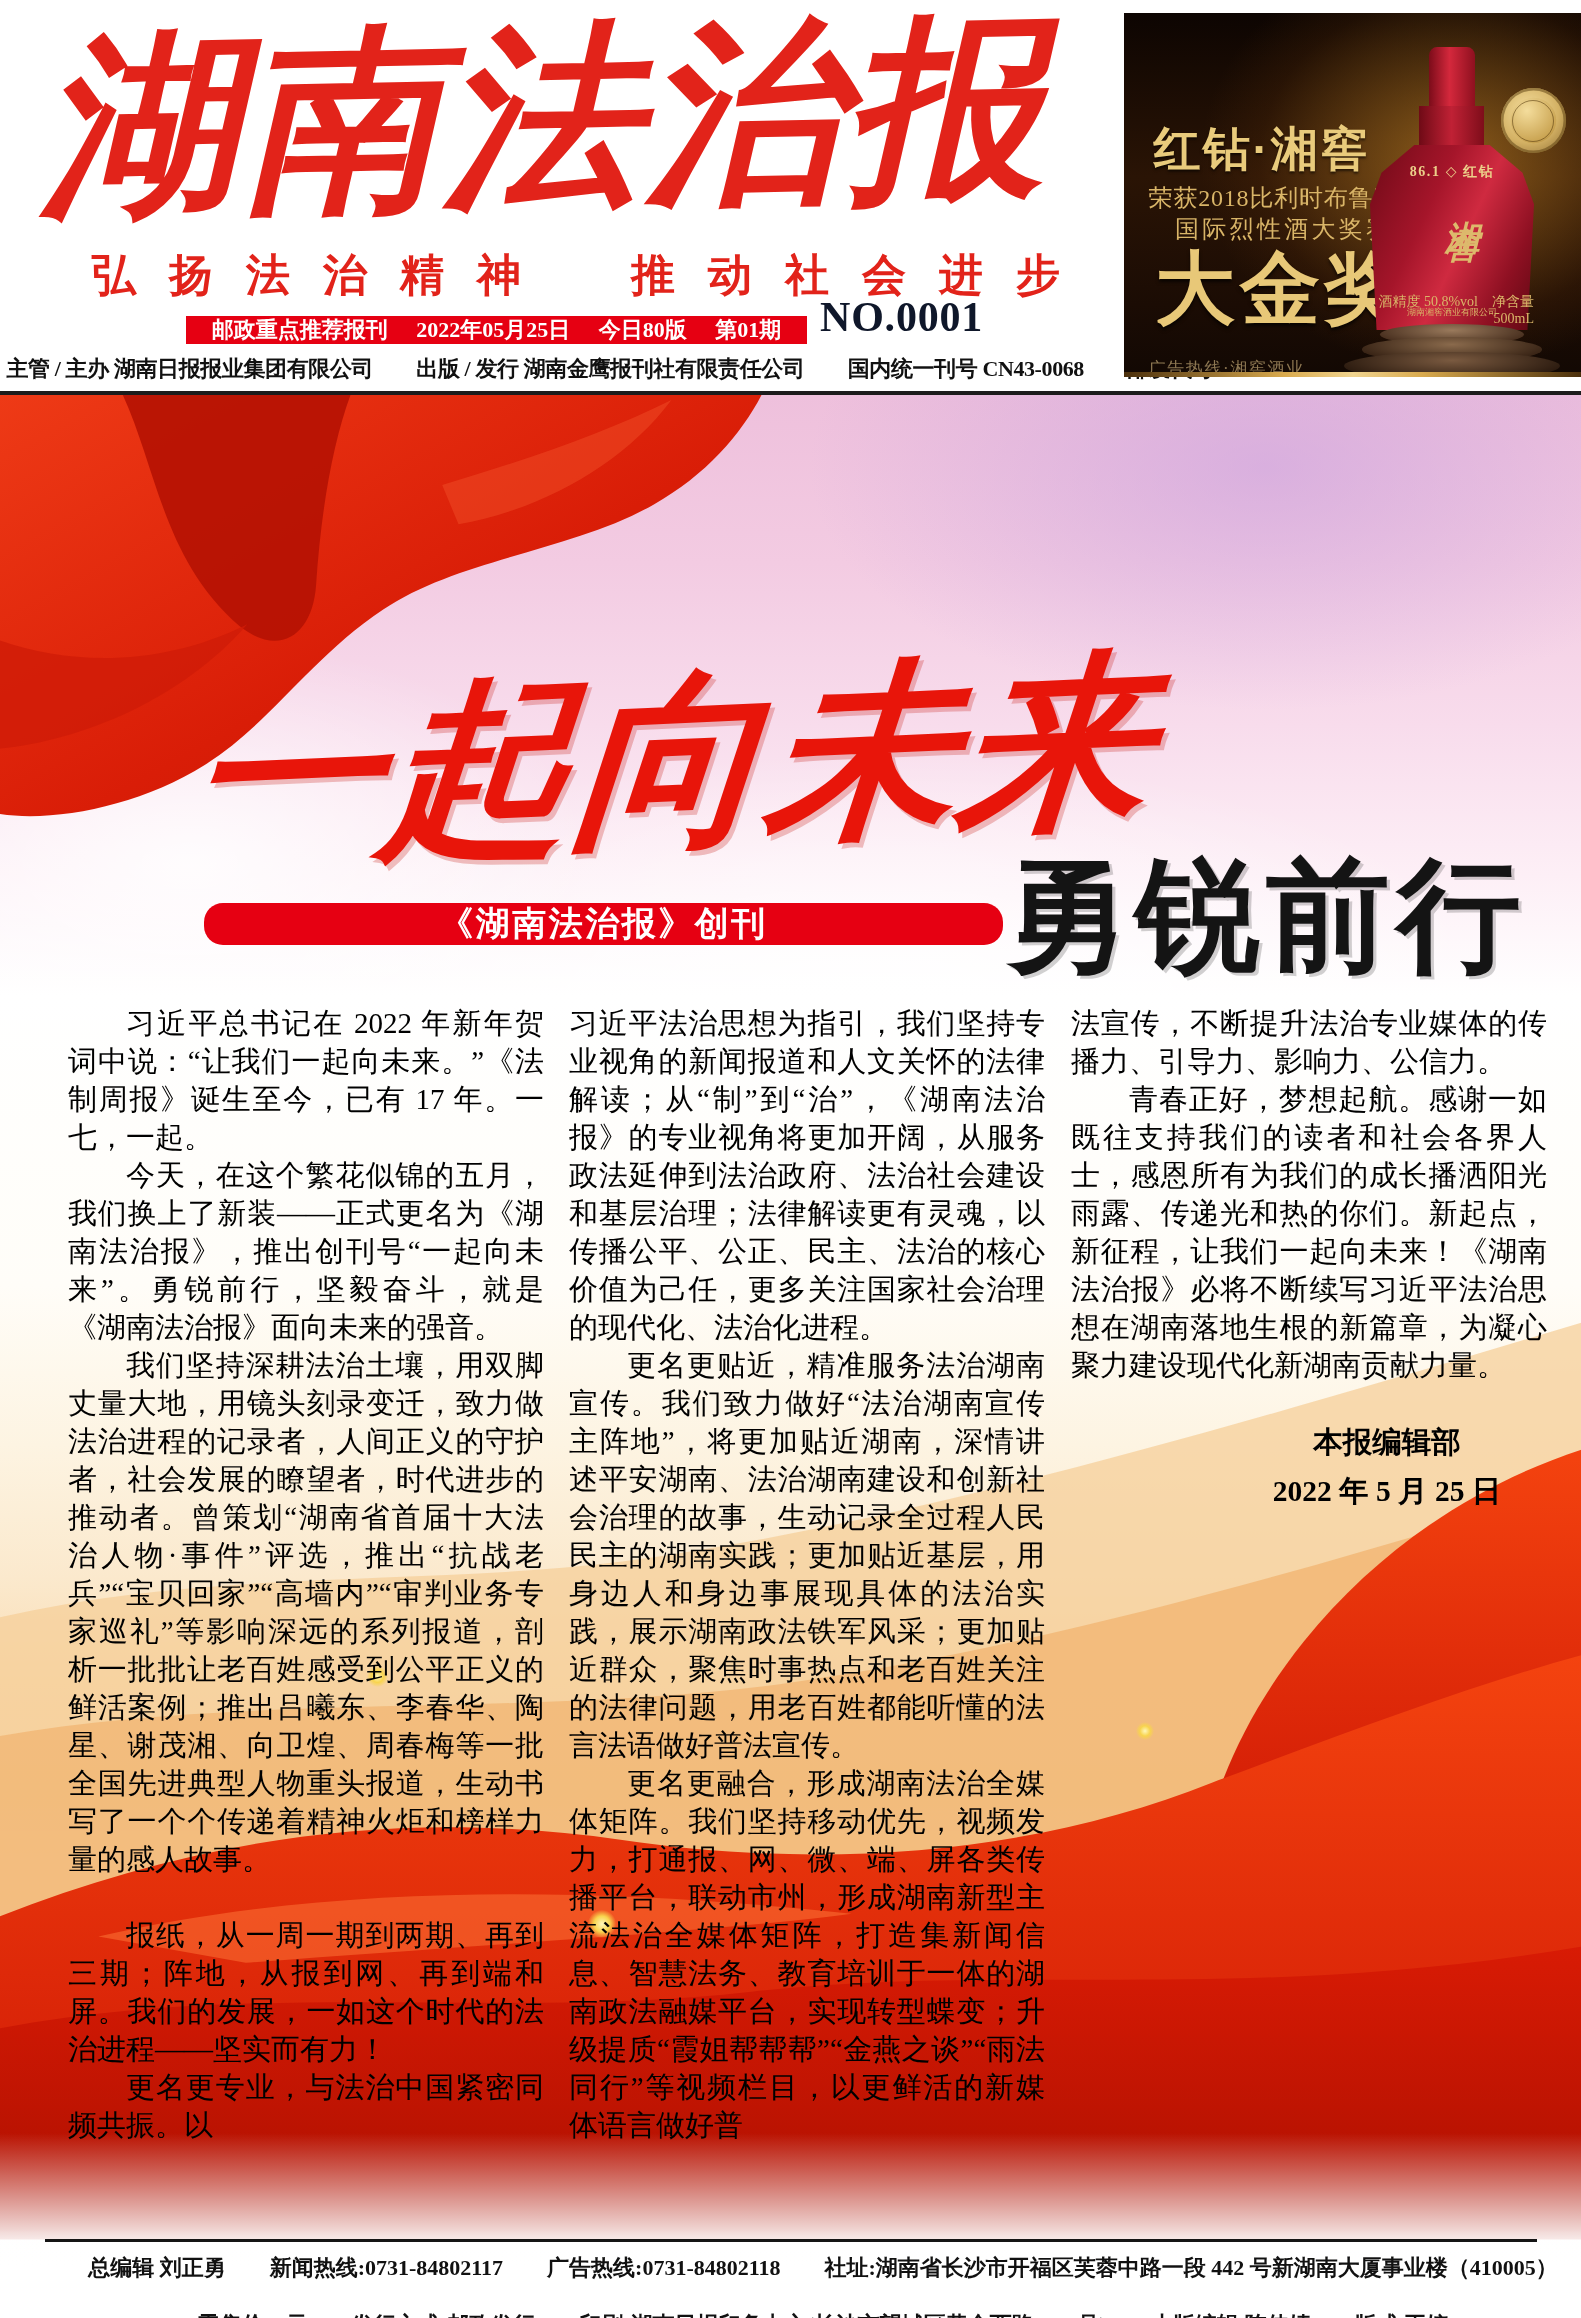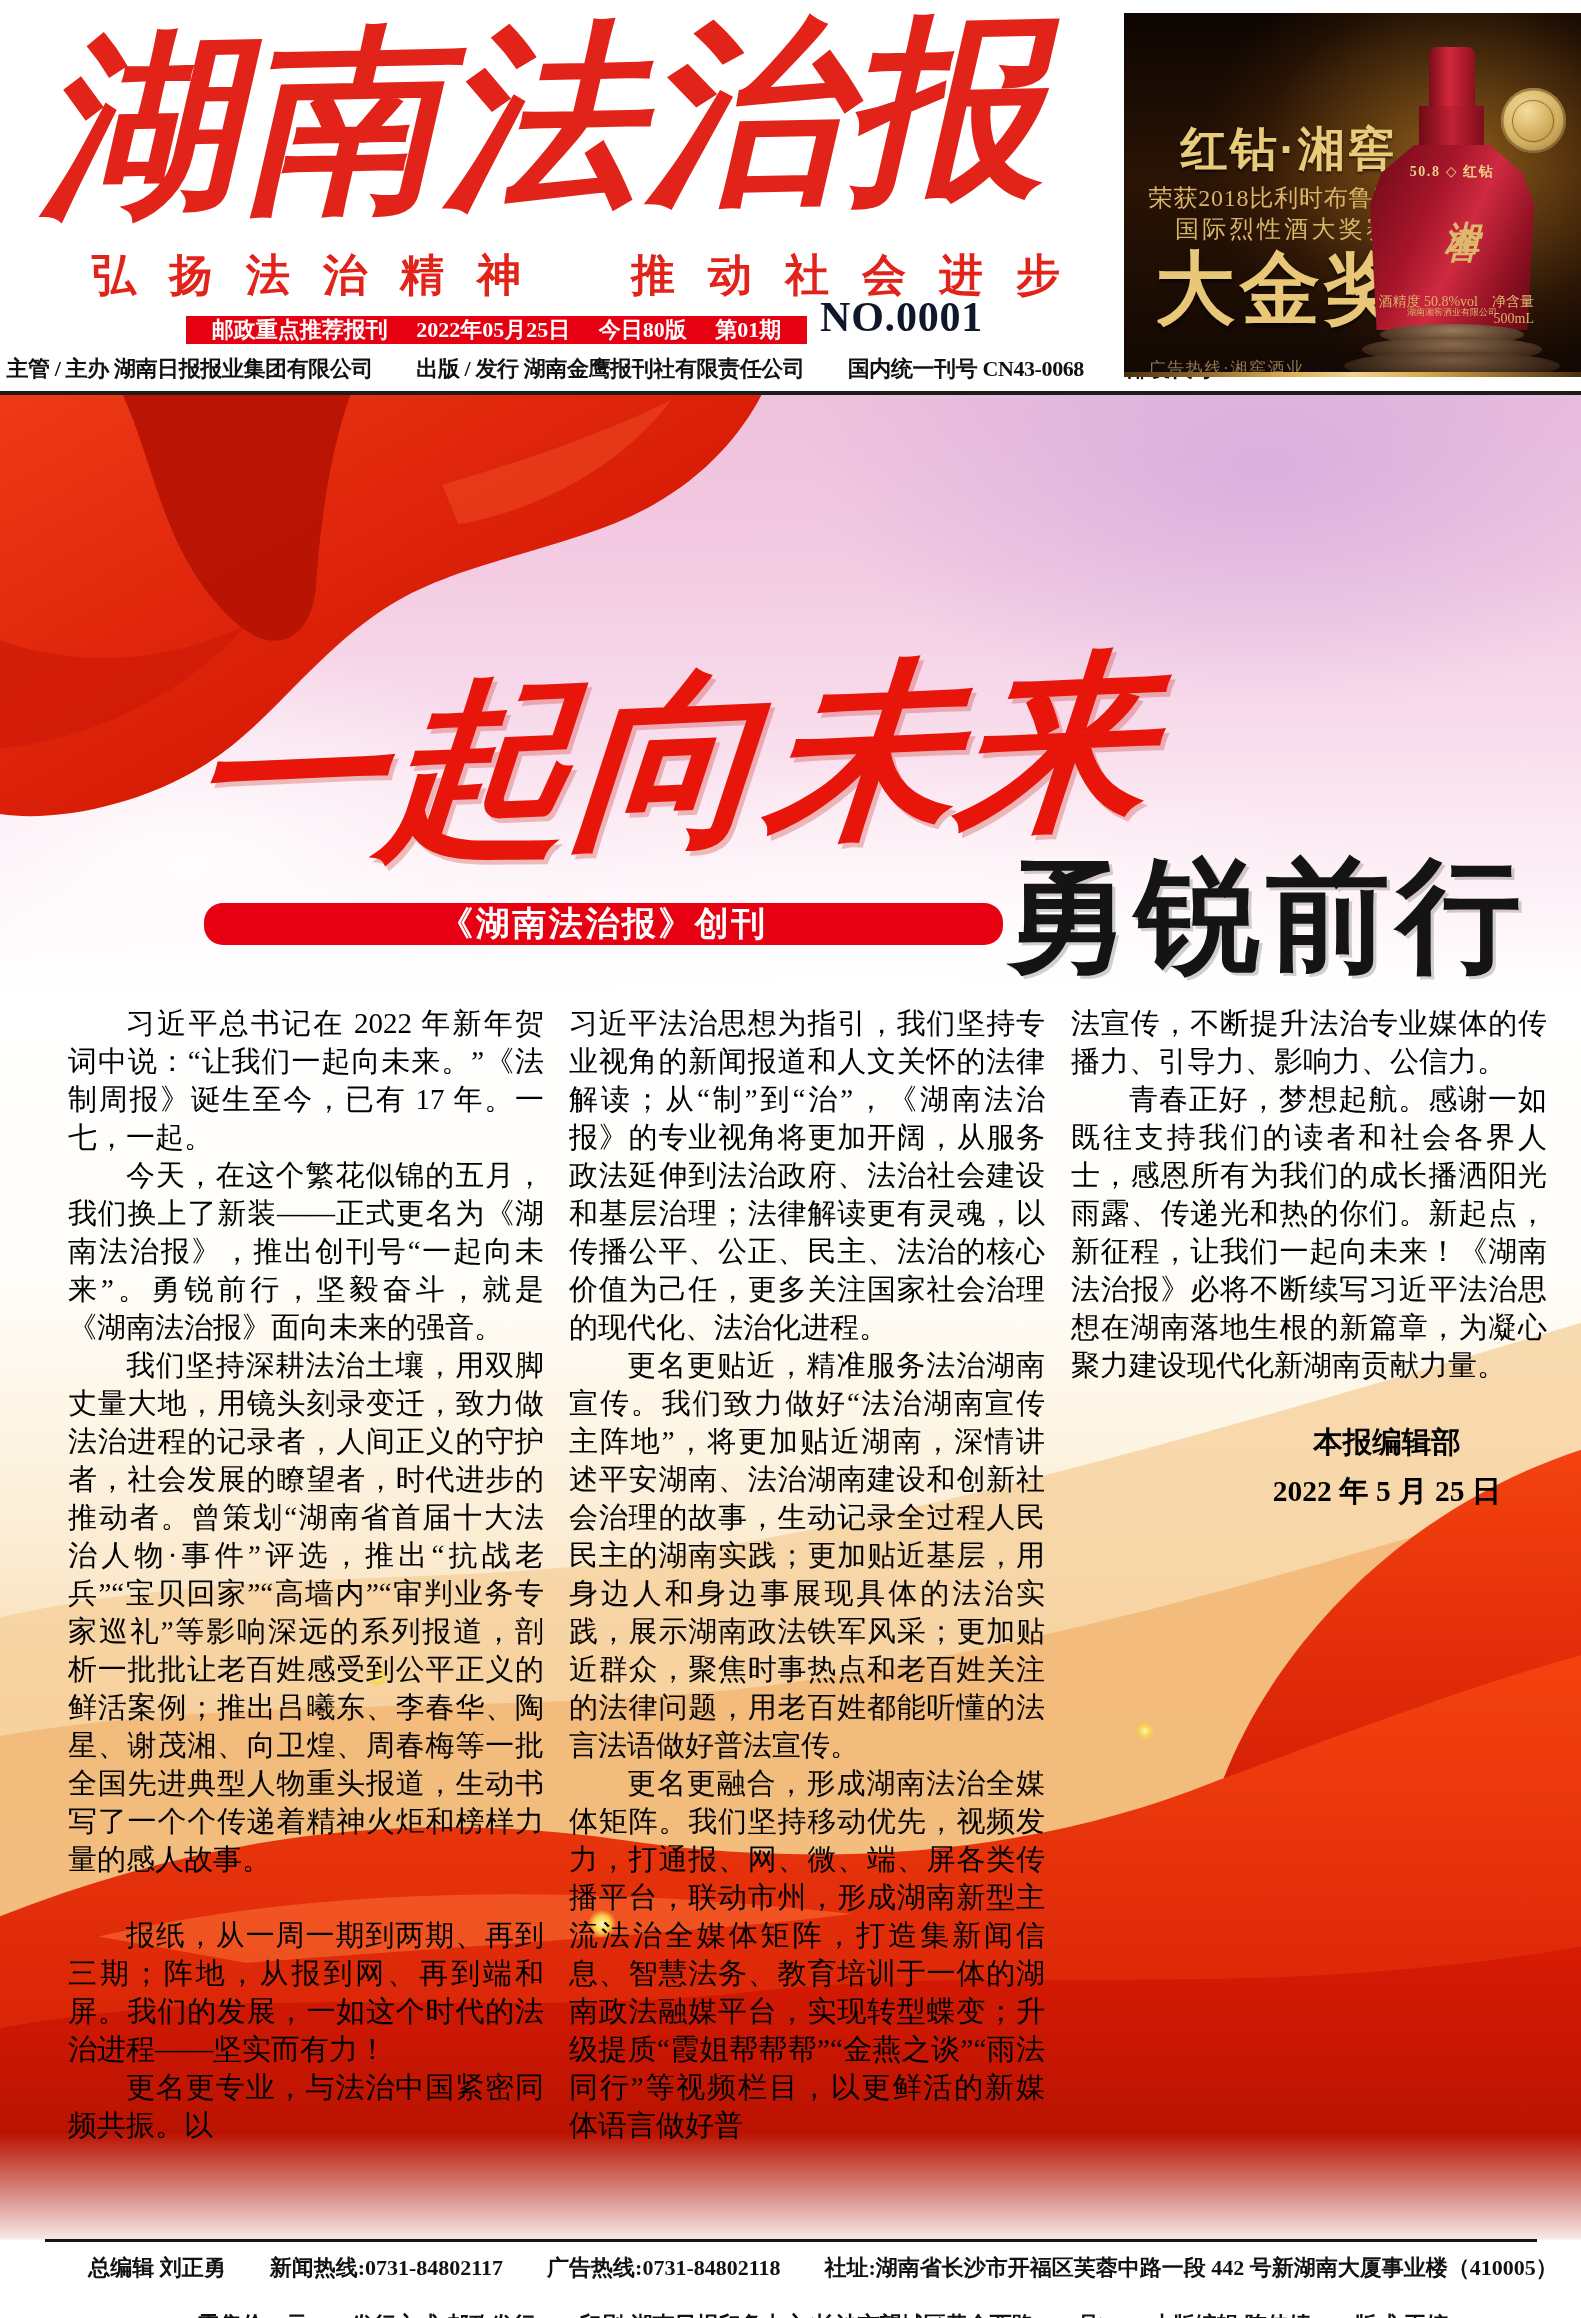--- a/index.html
+++ b/index.html
@@ -38,21 +38,21 @@
   
   .ad{
     position:absolute;left:1124px;top:13px;width:458px;height:364px;overflow:hidden;
     background:
       radial-gradient(ellipse 352px 295px at 72% 40%, rgba(224,152,44,0.55), rgba(110,58,12,0.18) 55%, transparent 72%),
       linear-gradient(180deg,#0d0502 0%,#2a1405 45%,#1b0c04 80%,#120803 100%);
   }
   .ad::after{content:"";position:absolute;left:0;bottom:0;width:100%;height:4.9px;
     background:linear-gradient(90deg,#4a2f0c,#d9aa4e 35%,#f0d490 50%,#d9aa4e 65%,#4a2f0c);}
   .ad-brand{position:absolute;left:29.5px;top:105px;font-size:47px;font-weight:bold;color:#e9cb7c;
-    letter-spacing:2.5px;text-shadow:0 1.6px 2.5px rgba(0,0,0,.6);font-family:"Liberation Sans",sans-serif;margin-left:27px;}
+    letter-spacing:2.5px;text-shadow:0 1.6px 2.5px rgba(0,0,0,.6);font-family:"Liberation Sans",sans-serif;}
   .ad-award1{position:absolute;left:24.6px;top:169px;font-size:24px;color:#d9b568;letter-spacing:0.8px;}
   .ad-award2{position:absolute;left:51px;top:200px;font-size:24px;color:#d9b568;letter-spacing:3.3px;}
   .ad-award-big{position:absolute;left:31px;top:223px;font-size:80px;font-weight:900;color:#e8c878;
     letter-spacing:4.9px;text-shadow:0 2.5px 3.3px rgba(0,0,0,.65);font-family:"Liberation Sans",sans-serif;}
   .ad-footer{position:absolute;left:24.6px;top:344px;font-size:17px;color:#8d7752;letter-spacing:1.6px;}
   .seal{position:absolute;right:16.4px;top:75px;width:65px;height:65px;border-radius:50%;
     background:radial-gradient(circle at 40% 35%,#f4dd9c,#caa452 55%,#8a6526 85%);
     box-shadow:inset 0 0 0 2.5px rgba(90,62,16,.5), inset 0 0 0 9.8px rgba(244,221,156,.25);}
   .seal::after{content:"";position:absolute;inset:11.5px;border:1.6px solid rgba(80,52,10,.55);border-radius:50%;}
   .bottle{position:absolute;left:246px;top:34px;width:164px;height:336px;}
@@ -161,21 +161,21 @@
   <div class="ad">
     <div class="ad-brand">红钻·湘窖</div>
     <div class="ad-award1">荣获2018比利时布鲁塞尔</div>
     <div class="ad-award2">国际烈性酒大奖赛</div>
     <div class="ad-award-big">大金奖</div>
     <div class="seal"></div>
     <div class="bottle">
       <div class="bottle-cap"></div>
       <div class="bottle-neck"></div>
       <div class="bottle-body"></div>
-      <div class="bottle-band">50.8 ◇ 红钻</div>
+      <div class="bottle-band">86.1 ◇ 红钻</div>
       <div class="bottle-name">湘窖</div>
       <div class="bottle-spec">酒精度 50.8%vol　净含量 500mL</div>
       <div class="bottle-co">湖南湘窖酒业有限公司</div>
       <div class="pedestal">
         <div class="ped1"></div>
         <div class="ped2"></div>
         <div class="ped3"></div>
       </div>
     </div>
     <div class="ad-footer">广告热线·湘窖酒业</div>

